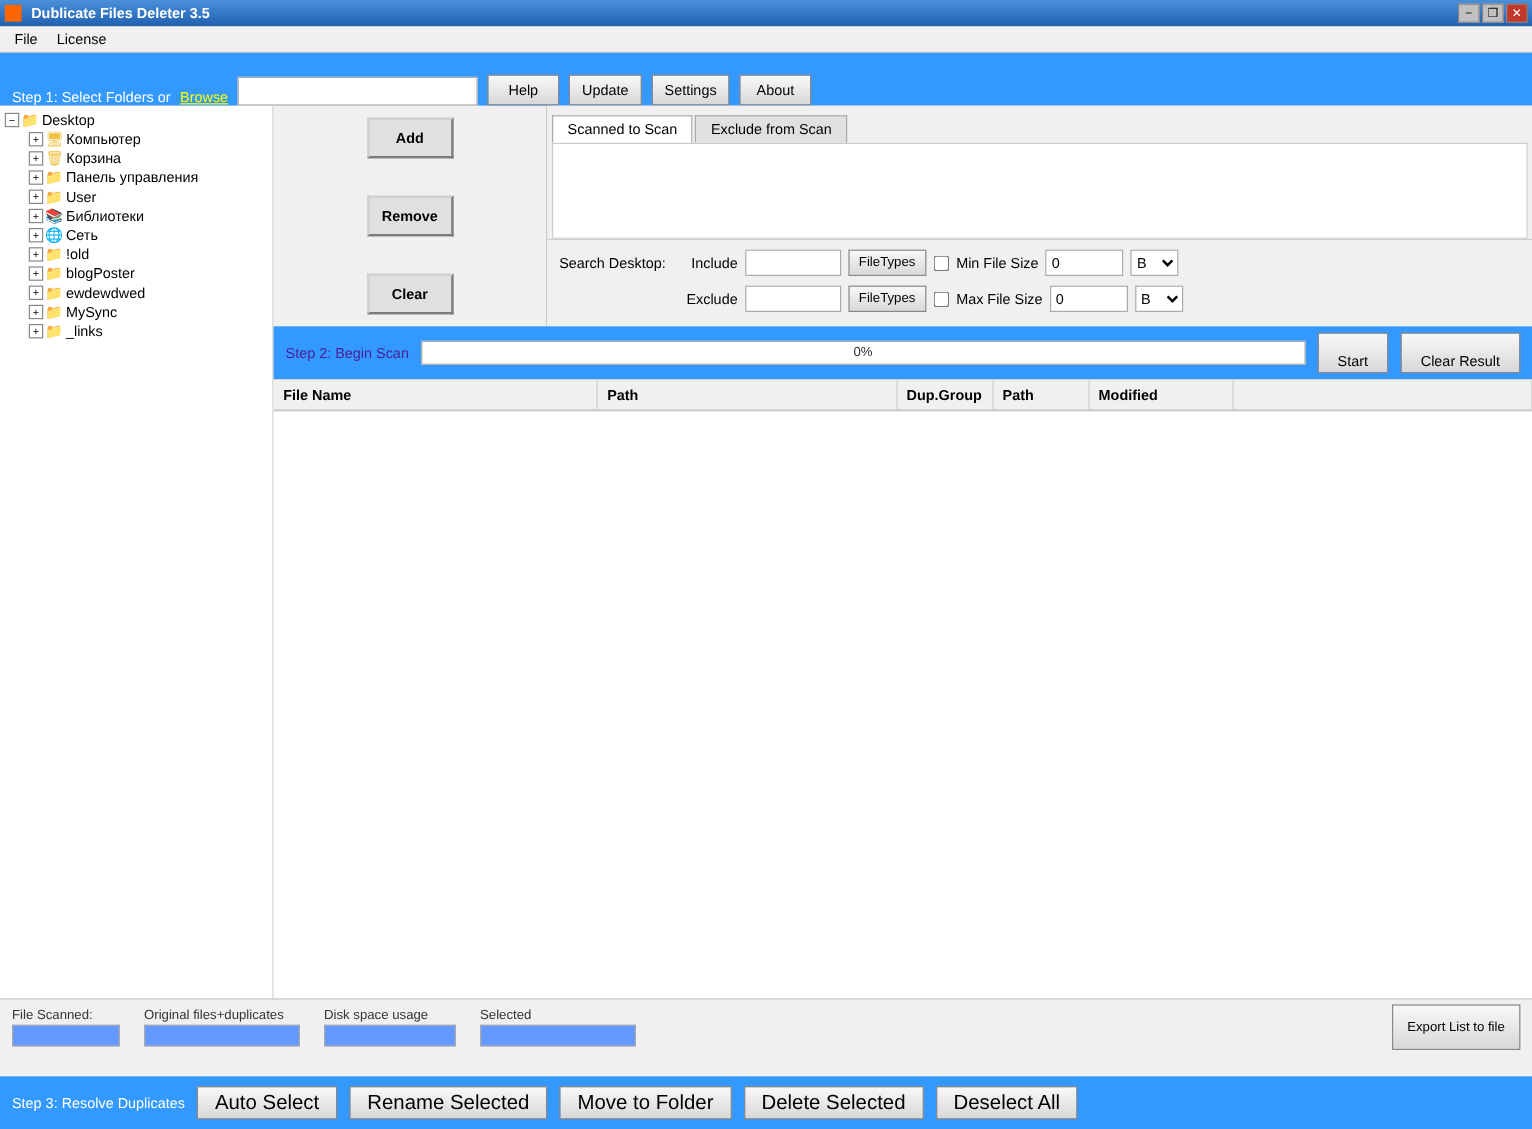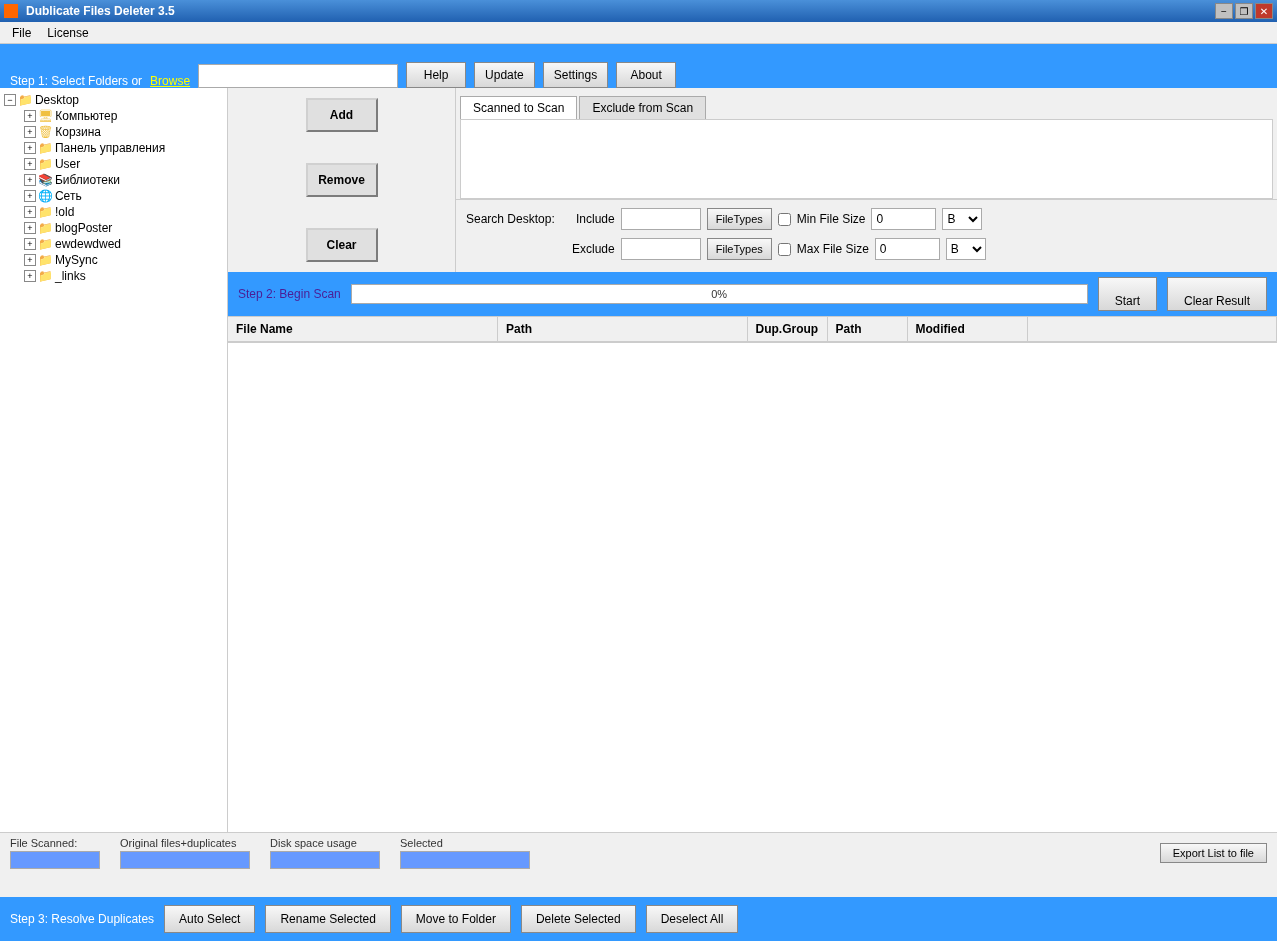--- a/index.html
+++ b/index.html
@@ -159,35 +159,35 @@
       display: flex;
       flex-direction: column;
       padding: 4px 10px;
       gap: 4px;
     }
     .status-row1 { display: flex; align-items: center; gap: 20px; }
     .status-label { font-size: 11px; color: #333; }
     .status-bar-item { display: flex; flex-direction: column; gap: 2px; }
     .status-progress { height: 18px; background: #6699ff; border: 1px solid #aaa; width: 90px; }
     .status-progress-wide { height: 18px; background: #6699ff; border: 1px solid #aaa; width: 130px; }
-    .export-btn { height: 20px; padding: 0 12px; border: 1px solid #888; background: linear-gradient(to bottom, #f8f8f8, #d8d8d8); cursor: pointer; font-size: 11px; margin-left: auto; }
+    .export-btn { height: 38px; padding: 0 12px; border: 1px solid #888; background: linear-gradient(to bottom, #f8f8f8, #d8d8d8); cursor: pointer; font-size: 11px; margin-left: auto; }
 
     
     .step3-bar {
       background: #3399ff;
       height: 44px;
       display: flex;
       align-items: center;
       padding: 0 10px;
       gap: 10px;
     }
     .step3-label { color: white; font-size: 12px; white-space: nowrap; }
     .resolve-btn {
       height: 28px; padding: 0 14px; border: 1px solid #888;
-      background: linear-gradient(to bottom, #f8f8f8, #d8d8d8); cursor: pointer; font-size: 12px;
+      background: linear-gradient(to bottom, #f8f8f8, #d8d8d8); cursor: pointer; font-size: 17px;
     }
 
     .app-icon { width: 14px; height: 14px; background: #ff6600; display: inline-block; margin-right: 4px; }
   </style>
 </head>
 <body>
 
 <div class="title-bar">
   <div class="title-bar-text">
     <span class="app-icon"></span>

